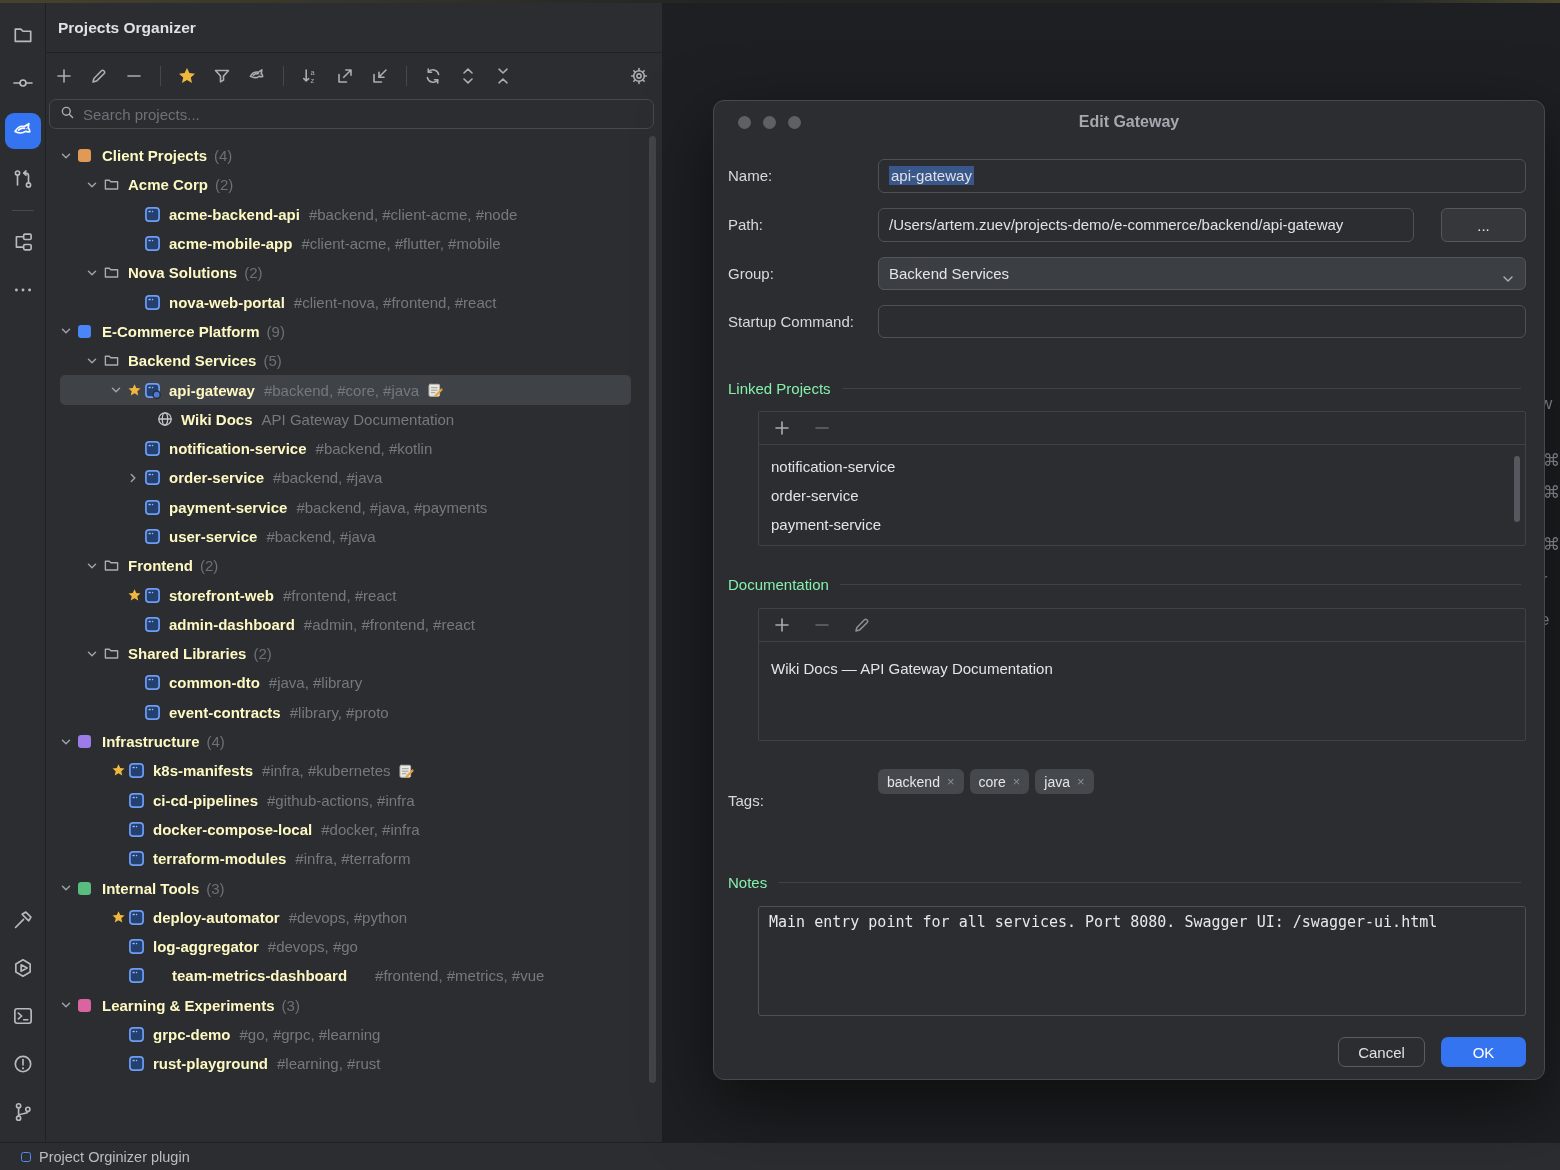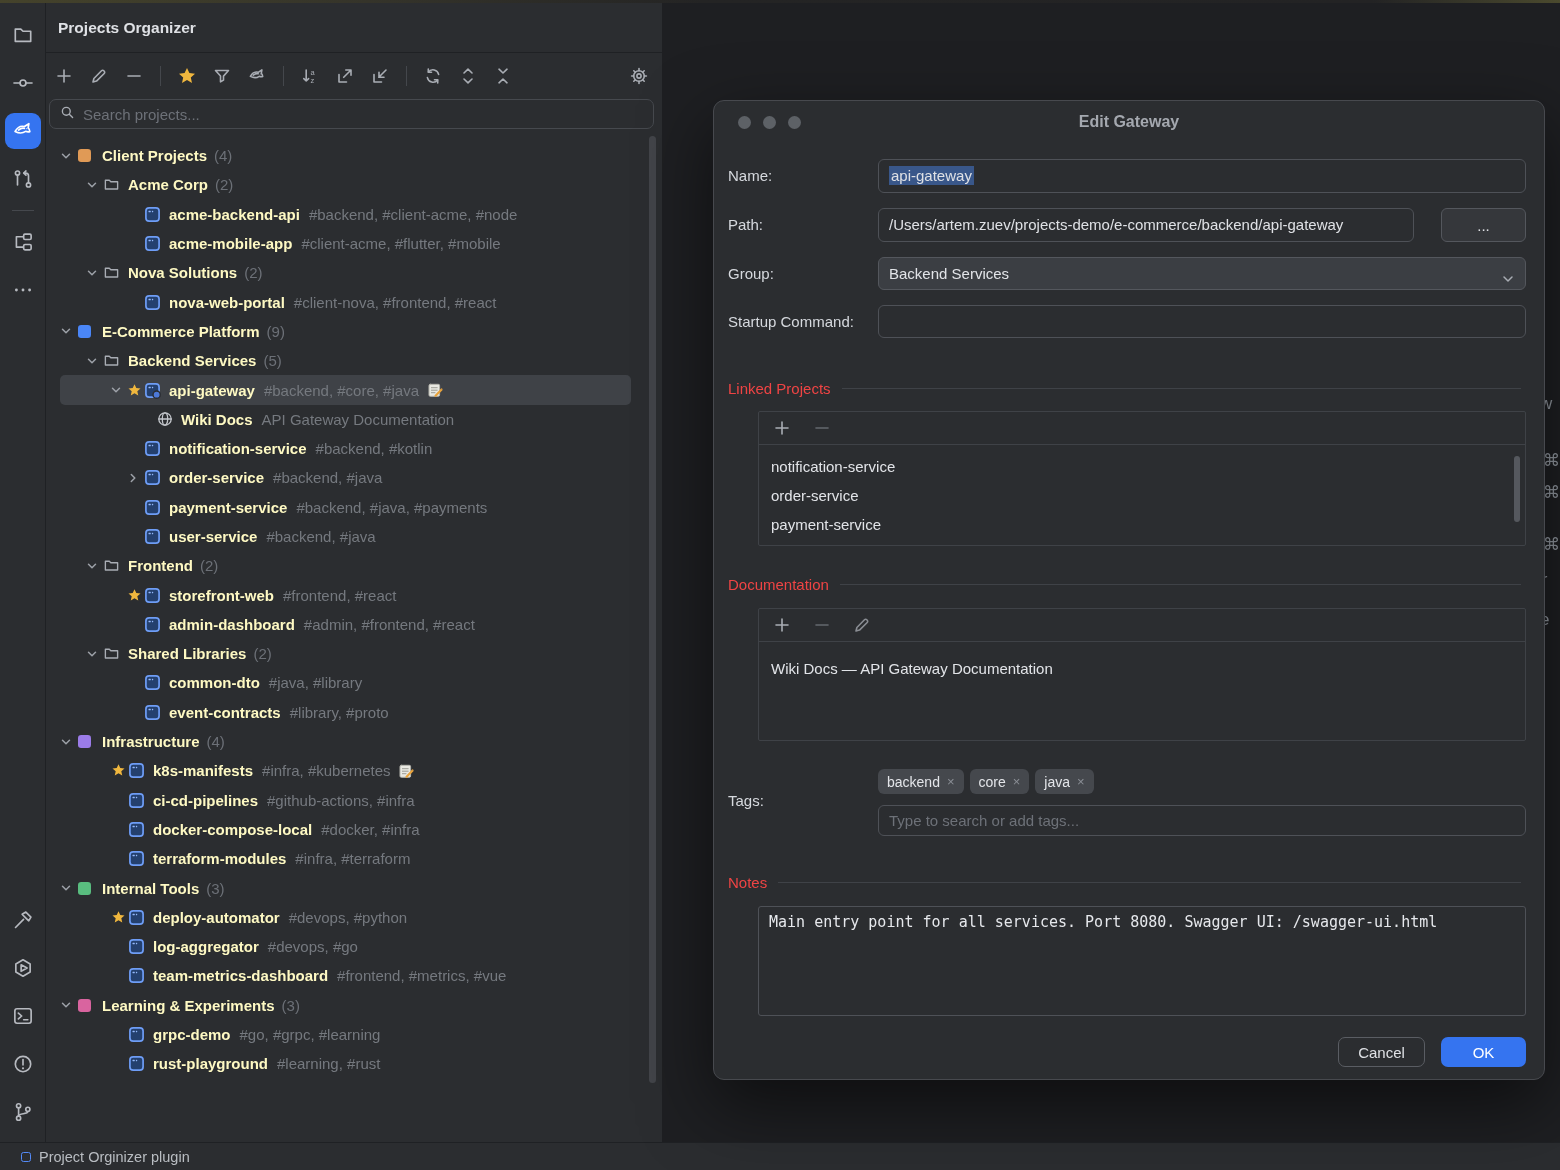--- a/index.html
+++ b/index.html
@@ -64,21 +64,21 @@
   .dinput { position:absolute; left:164px; width:648px; height:34px; border:1px solid #4e5157; border-radius:6px;
     background:#2b2d30; font-size:15px; color:#dfe1e5; line-height:32px; padding:0 10px; overflow:hidden; }
   .selected-text { background:#39578a; padding:1px 2px; }
   .browse-btn { position:absolute; left:727px; width:85px; height:34px; border:1px solid #54575d; border-radius:6px;
     background:#35373b; color:#dfe1e5; font-size:15px; display:flex; align-items:center; justify-content:center; }
   .dselect { position:absolute; left:164px; width:648px; height:33px; border:1px solid #54575d; border-radius:6px;
     background:#3b3e43; font-size:15px; color:#e2e4e8; line-height:31px; padding:0 34px 0 10px; }
   .dselect .selchev { position:absolute; right:9px; top:8px; }
 
   .sect-header { position:absolute; left:14px; right:23px; display:flex; align-items:center; gap:11px;
-    font-size:15px; color:#ef4444; }
+    font-size:15px; color:#86efac; }
   .hline { flex:1; height:1px; background:#3f4247; }
 
   .dbox { position:absolute; left:44px; width:768px; border:1px solid #3f4247; border-radius:2px; }
   .dbox-toolbar { height:33px; border-bottom:1px solid #3f4247; display:flex; align-items:center; padding:0 12px; gap:18px; }
   .dbox-items { padding:7px 0 0 12px; font-size:15px; color:#e2e4e8; }
   .dbox-items div { line-height:29px; }
   .list-scroll { position:absolute; right:5px; top:44px; width:6px; height:66px; background:#55585e; border-radius:3px; }
 
   .chips { position:absolute; left:164px; top:668px; display:flex; gap:6px; }
   .chip { background:#45484d; border-radius:6px; height:25px; display:flex; align-items:center; padding:0 9px;
@@ -673,21 +673,21 @@
         <span class="ticon">
           <svg width="17" height="17" viewBox="0 0 16 16" fill="none" stroke="#a9adb4" stroke-width="1.6" stroke-linecap="round" stroke-linejoin="round">
             <rect x="1.8" y="1.8" width="12.4" height="12.4" rx="3" fill="#24406e" stroke="#6e9df6"></rect>
             <rect x="4.2" y="4.5" width="2.2" height="1.3" rx=".4" fill="#93b7fa" stroke="none"></rect>
             <rect x="7.4" y="4.5" width="1.3" height="1.3" rx=".4" fill="#93b7fa" stroke="none"></rect>
           </svg>
         </span>
         <span class="tname">log-aggregator</span>
         <span class="ttags">#devops, #go</span>
       </div>
-      <div class="trow" style="padding-left: 87px;">
+      <div class="trow" style="padding-left: 87px; gap: 19px;">
         <span class="ticon">
           <svg width="17" height="17" viewBox="0 0 16 16" fill="none" stroke="#a9adb4" stroke-width="1.6" stroke-linecap="round" stroke-linejoin="round">
             <rect x="1.8" y="1.8" width="12.4" height="12.4" rx="3" fill="#24406e" stroke="#6e9df6"></rect>
             <rect x="4.2" y="4.5" width="2.2" height="1.3" rx=".4" fill="#93b7fa" stroke="none"></rect>
             <rect x="7.4" y="4.5" width="1.3" height="1.3" rx=".4" fill="#93b7fa" stroke="none"></rect>
           </svg>
         </span>
         <span class="tname">team-metrics-dashboard</span>
         <span class="ttags">#frontend, #metrics, #vue</span>
       </div>
@@ -828,23 +828,20 @@
       <span class="chip">
         <span>core</span>
         <span class="x">×</span>
       </span>
       <span class="chip">
         <span>java</span>
         <span class="x">×</span>
       </span>
     </div>
   <div class="dlabel" style="top:683px;">Tags:</div>
-  <div class="tags-input">
-    <input placeholder="Type to search or add tags..." style="">
-  </div>
 
   <div class="sect-header" style="top:773px;">
     <span>Notes</span>
       <span class="hline"></span>
   </div>
   <div class="notes-box">Main entry point for all services. Port 8080. Swagger UI: /swagger-ui.html</div>
 
   <div class="btn btn-cancel">Cancel</div>
   <div class="btn btn-ok">OK</div>
 </div>

